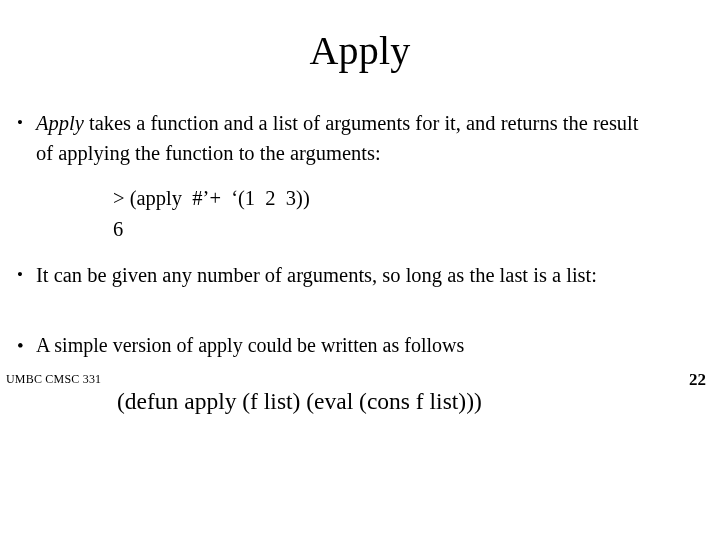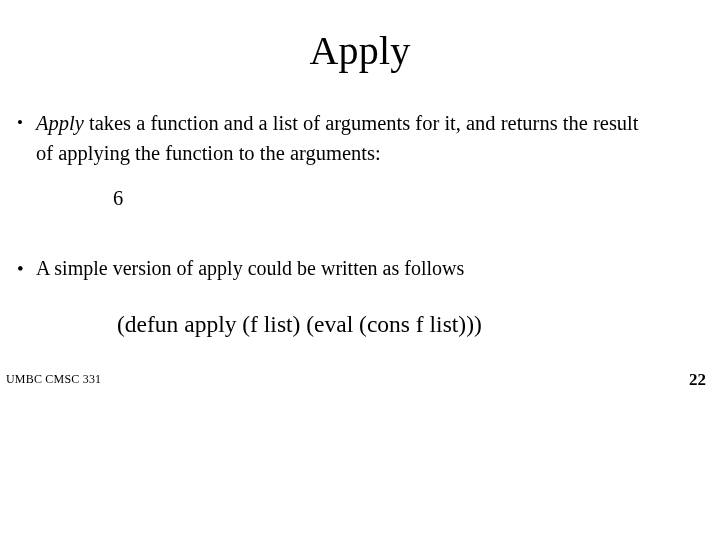--- a/index.html
+++ b/index.html
@@ -137,24 +137,30 @@
   <div class="body">
 
     <ul class="bullets">
       <li class="bullet">
         <span class="bullet-wrap"><span class="italic-term">Apply</span><span> takes a function and a list of arguments for it, and returns the result of applying the function to the arguments:</span></span>
       </li>
     </ul>
 
     <div class="gap-sm"></div>
 
+    <div class="code-line">&gt; (apply  #’+  ‘(1  2  3))</div>
     <div class="code-line">6</div>
 
     <div class="gap-sm"></div>
 
+    <ul class="bullets">
+      <li class="bullet">
+        <span class="bullet-wrap">It can be given any number of arguments, so long as the last is a list:</span>
+      </li>
+    </ul>
 
     <div class="gap-sm"></div>
 
 
     <div class="gap-lg"></div>
 
     <ul class="bullets">
       <li class="bullet big">
         <span class="bullet-wrap">A simple version of apply could be written as follows</span>
       </li>

